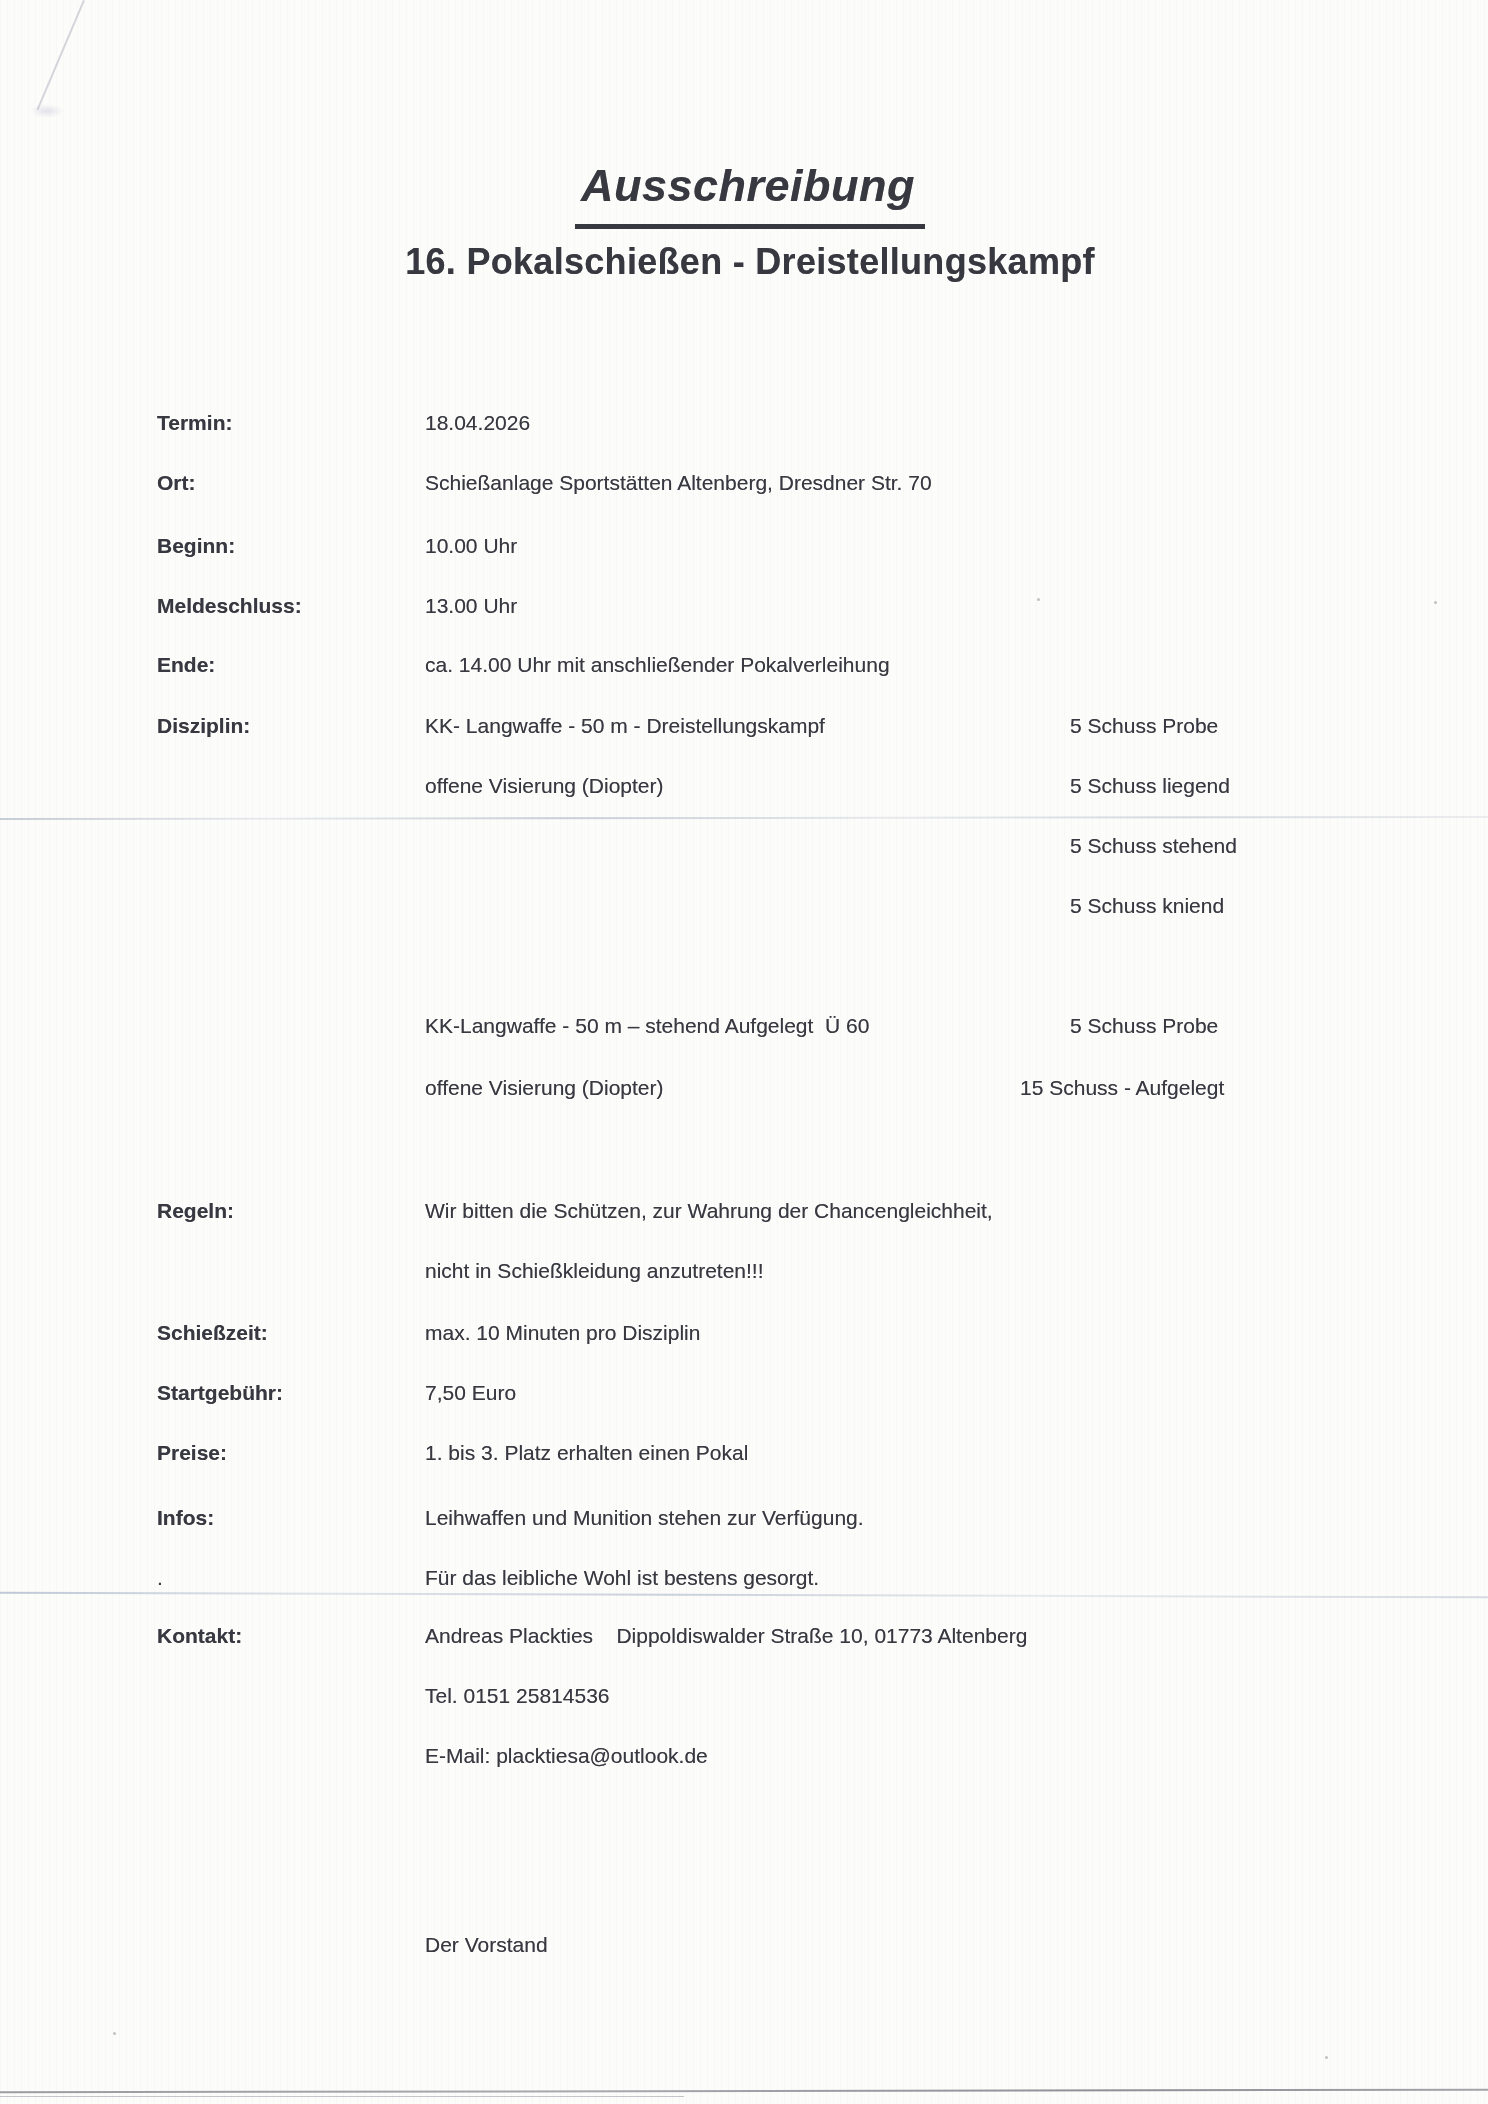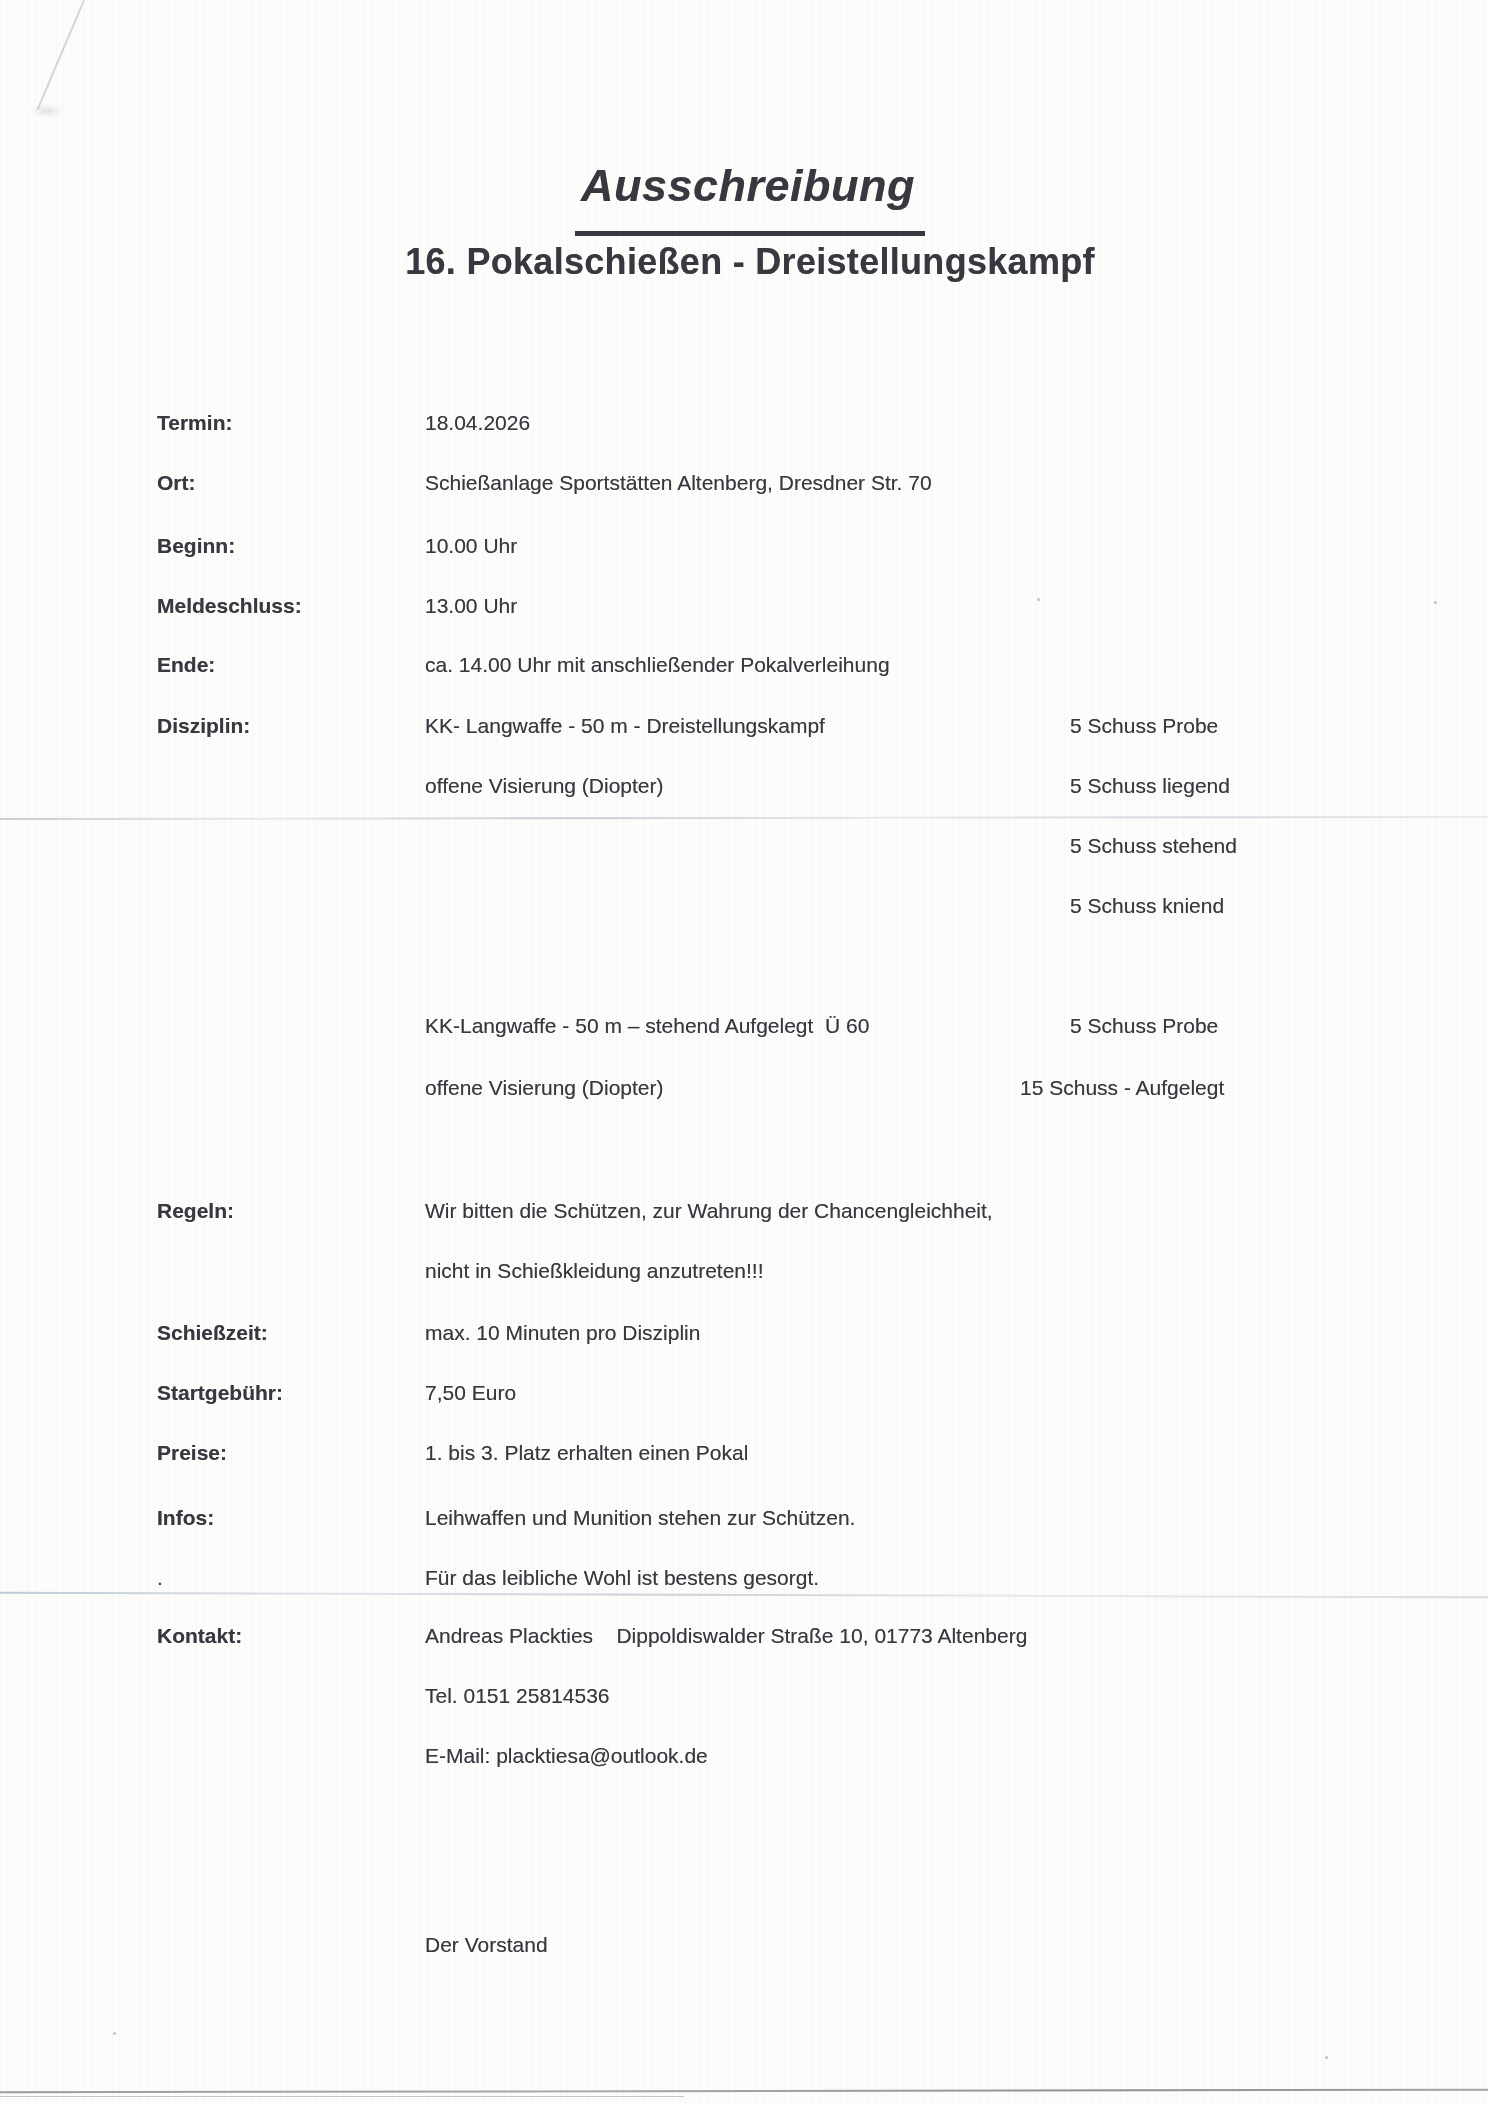--- a/index.html
+++ b/index.html
@@ -26,21 +26,21 @@
   }
   
   .title-wrap{
     position:absolute;top:160px;left:0;width:100%;
     text-align:center;
   }
   .title{
     display:inline-block;
     font-size:45px;font-weight:bold;font-style:italic;
     letter-spacing:0.5px;
-    padding:0 10px 19px 6px;
+    padding:0 10px 12px 6px;
     border-bottom:5px solid var(--ink);
     margin-left:12px;
   }
   .subtitle-wrap{
     position:absolute;top:241px;left:0;width:100%;
     text-align:center;
     padding-left:12px;
   }
   .subtitle{
     display:inline-block;
@@ -190,21 +190,21 @@
     <span class="value">7,50 Euro</span>
   </div>
 
   <div class="row" style="top:1440px">
     <span class="label">Preise:</span>
     <span class="value">1. bis 3. Platz erhalten einen Pokal</span>
   </div>
 
   <div class="row" style="top:1505px">
     <span class="label">Infos:</span>
-    <span class="value">Leihwaffen und Munition stehen zur Schützen.</span>
+    <span class="value">Leihwaffen und Munition stehen zur Verfügung.</span>
   </div>
 
   <div class="row" style="top:1565px">
     <span class="label plain">.</span>
     <span class="value">Für das leibliche Wohl ist bestens gesorgt.</span>
   </div>
 
   <div class="row" style="top:1623px">
     <span class="label">Kontakt:</span>
     <span class="value">Andreas Plackties    Dippoldiswalder Straße 10, 01773 Altenberg</span>

